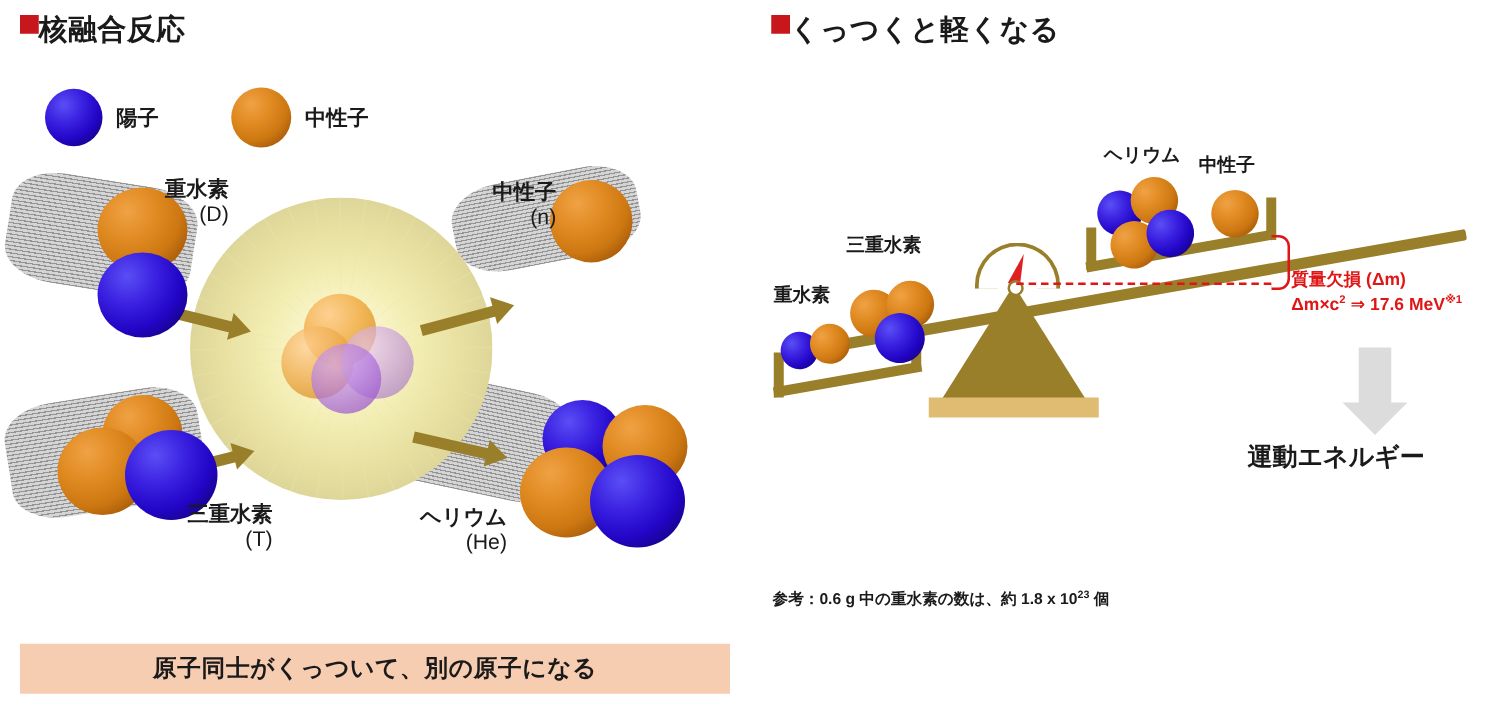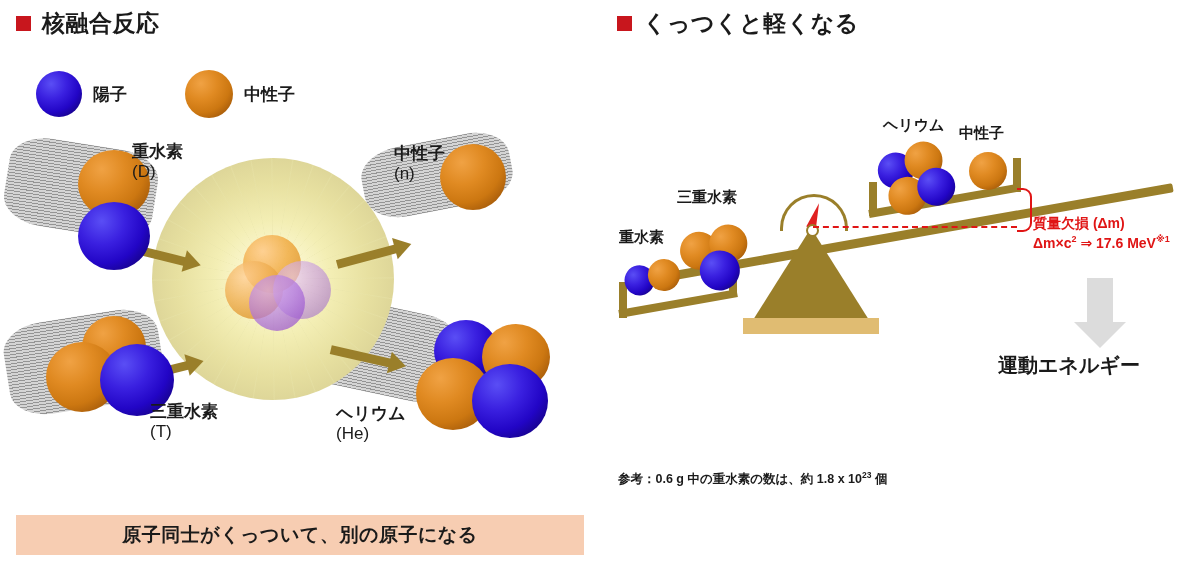--- a/index.html
+++ b/index.html
@@ -4,21 +4,21 @@
 <style>
   html,body{margin:0;padding:0;background:#ffffff;}
   body{width:1201px;height:571px;position:relative;overflow:hidden;
        font-family:"Liberation Sans","DejaVu Sans",sans-serif;color:#1a1a1a;}
 
   .panel{position:absolute;top:0;height:571px;width:600px;}
   .panel-left{left:0;}
   .panel-right{left:601px;}
 
   
-  .hdr{position:absolute;display:flex;align-items:center;gap:11px;}
+  .hdr{position:absolute;display:flex;align-items:flex-start;}
   .hdr-bullet{width:15px;height:15px;background:#c8161d;display:block;}
   .hdr-title{font-size:23px;font-weight:bold;color:#1a1a1a;letter-spacing:.5px;
              white-space:nowrap;line-height:1;}
 
   
   .legend{position:absolute;left:36px;top:70px;display:flex;align-items:center;gap:18px;}
   .legend-item{display:flex;align-items:center;gap:11px;}
   .legend-label{font-size:17px;font-weight:bold;white-space:nowrap;}
 
   .sph{border-radius:50%;display:block;}
@@ -37,21 +37,21 @@
   .glow{position:absolute;border-radius:50%;
         background:
           repeating-conic-gradient(from 0deg,rgba(255,255,225,.0) 0deg,rgba(255,255,225,.0) 9deg,rgba(232,228,170,.45) 9.4deg,rgba(232,228,170,.0) 10deg),
           radial-gradient(circle at 50% 50%,
             #fdfbe2 0%,#fbf7cf 16%,#f3eeb4 34%,#e7e0a0 56%,#dcd497 74%,#d3ca8e 88%,rgba(208,198,138,.55) 97%,rgba(208,198,138,0) 100%);}
 
   .arrow{position:absolute;height:9px;background:#9a7f2a;}
   .arrow::after{content:"";position:absolute;right:-15px;top:-7px;
       border-left:17px solid #9a7f2a;border-top:11px solid transparent;border-bottom:11px solid transparent;}
 
-  .lbl{position:absolute;font-size:17px;font-weight:bold;text-align:left;
+  .lbl{position:absolute;font-size:17px;font-weight:bold;text-align:right;
        line-height:1.15;white-space:nowrap;}
   .lbl-sub{font-weight:normal;font-size:17px;}
 
   
   .caption{position:absolute;bottom:16px;height:40px;display:flex;align-items:center;
            justify-content:center;background:#f7cdb2;color:#1a1a1a;
            font-size:19px;font-weight:bold;letter-spacing:.5px;}
   .caption-left{left:16px;width:568px;}
   .caption-right{left:618px;width:568px;}
 

